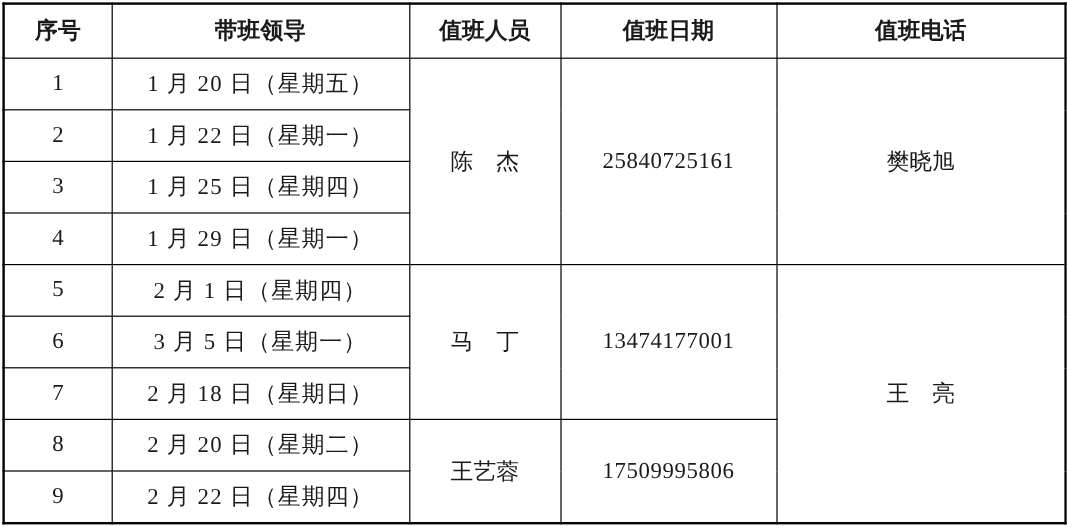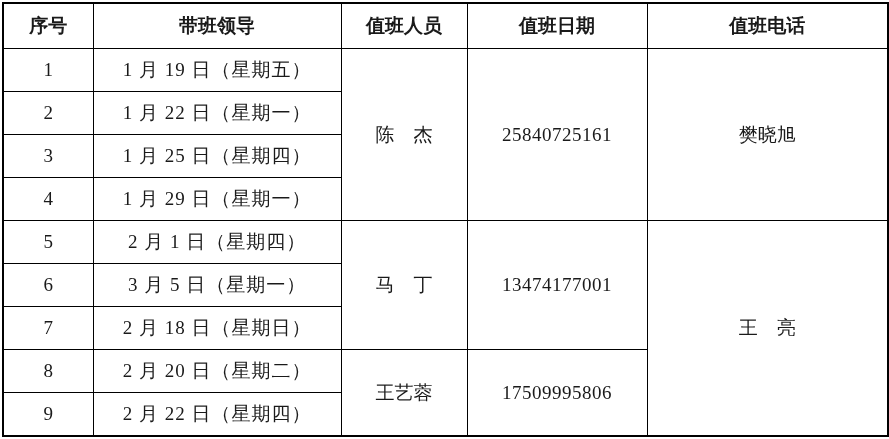--- a/index.html
+++ b/index.html
@@ -72,21 +72,21 @@
         <th>序号</th>
         <th>带班领导</th>
         <th>值班人员</th>
         <th>值班日期</th>
         <th>值班电话</th>
       </tr>
     </thead>
     <tbody>
       <tr class="data-row">
         <td class="seq-cell">1</td>
-        <td class="date-cell">1 月 19 日（星期五）</td>
+        <td class="date-cell">1 月 20 日（星期五）</td>
         <td class="person-cell" rowspan="4">陈　杰</td>
         <td class="phone-cell" rowspan="4">25840725161</td>
         <td class="leader-cell" rowspan="4">樊晓旭</td>
       </tr>
       <tr class="data-row">
         <td class="seq-cell">2</td>
         <td class="date-cell">1 月 22 日（星期一）</td>
       </tr>
       <tr class="data-row">
         <td class="seq-cell">3</td>

